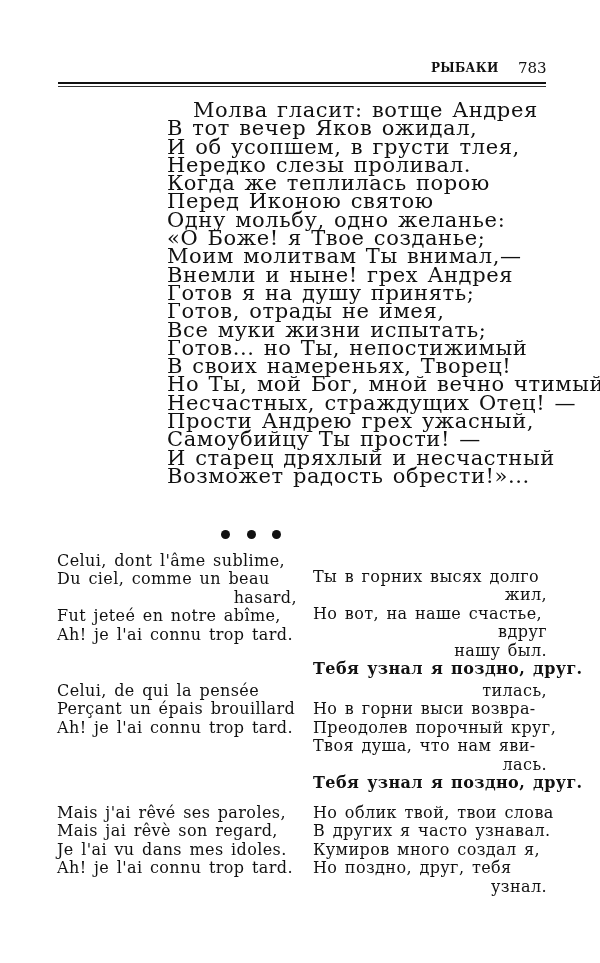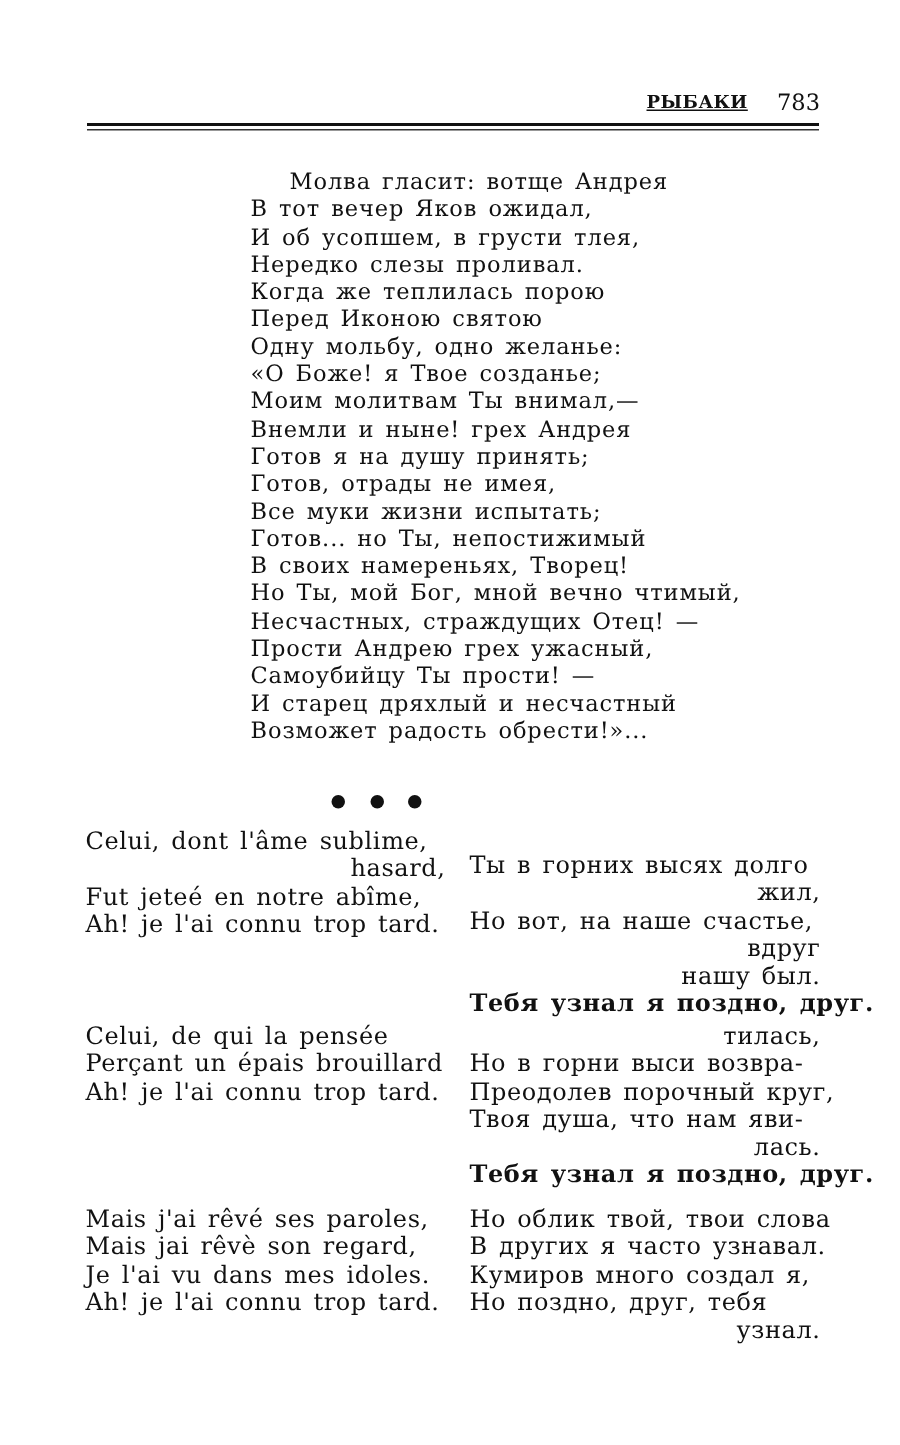--- a/index.html
+++ b/index.html
@@ -8,38 +8,37 @@
       font-family: "DejaVu Serif", "Liberation Serif", serif;
       color: #111111;
     }
     .page { position: absolute; left: 0; top: 0; width: 600px; height: 963px; }
 
     .running-head { position: absolute; top: 61px; left: 0; width: 600px; height: 20px; }
     .rh-title {
       position: absolute; left: 431px; top: 0;
       font-family: "DejaVu Serif", serif; font-weight: bold; font-size: 12px;
       letter-spacing: 0.3px;
-      text-decoration: underline;
     }
     .rh-page {
       position: absolute; left: 518px; top: -2px;
       font-family: "DejaVu Serif", serif; font-size: 15px; letter-spacing: 0px;
     }
     .rule {
       position: absolute; left: 58px; top: 82px; width: 488px; height: 0;
       border-top: 2px solid #111; 
     }
     .rule-thin {
       position: absolute; left: 58px; top: 86px; width: 488px; height: 0;
       border-top: 1px solid #333;
     }
 
     .poem {
-      position: absolute; left: 167px; top: 112px; width: 380px;
-      font-size: 15px; line-height: 18.3px; letter-spacing: 0.6px;
+      position: absolute; left: 167px; top: 101px; width: 380px;
+      font-size: 21px; line-height: 18.3px; letter-spacing: 0.6px;
       word-spacing: 2px;
     }
     .poem .line { white-space: nowrap; height: 18.3px; }
     .poem .line.indent { padding-left: 26px; }
 
     .dots {
       position: absolute; left: 221px; top: 530px; width: 60px; height: 12px;
       display: flex; justify-content: space-between;
     }
     .dot { width: 9px; height: 9px; border-radius: 50%; background: #111; }
@@ -94,20 +93,21 @@
   <div class="dots">
     <span class="dot"></span>
     <span class="dot"></span>
     <span class="dot"></span>
   </div>
 
   <div class="stanzas">
 
     <div class="col left" style="top:552px;">
       <div class="line">Celui, dont l'âme sublime,</div>
+      <div class="line">Du ciel, comme un beau</div>
       <div class="line r">hasard,</div>
       <div class="line">Fut jeteé en notre abîme,</div>
       <div class="line">Ah! je l'ai connu trop tard.</div>
     </div>
     <div class="col right" style="top:568px;">
       <div class="line">Ты в горних высях долго</div>
       <div class="line r">жил,</div>
       <div class="line">Но вот, на наше счастье,</div>
       <div class="line r">вдруг</div>
       <div class="line r">нашу был.</div>

